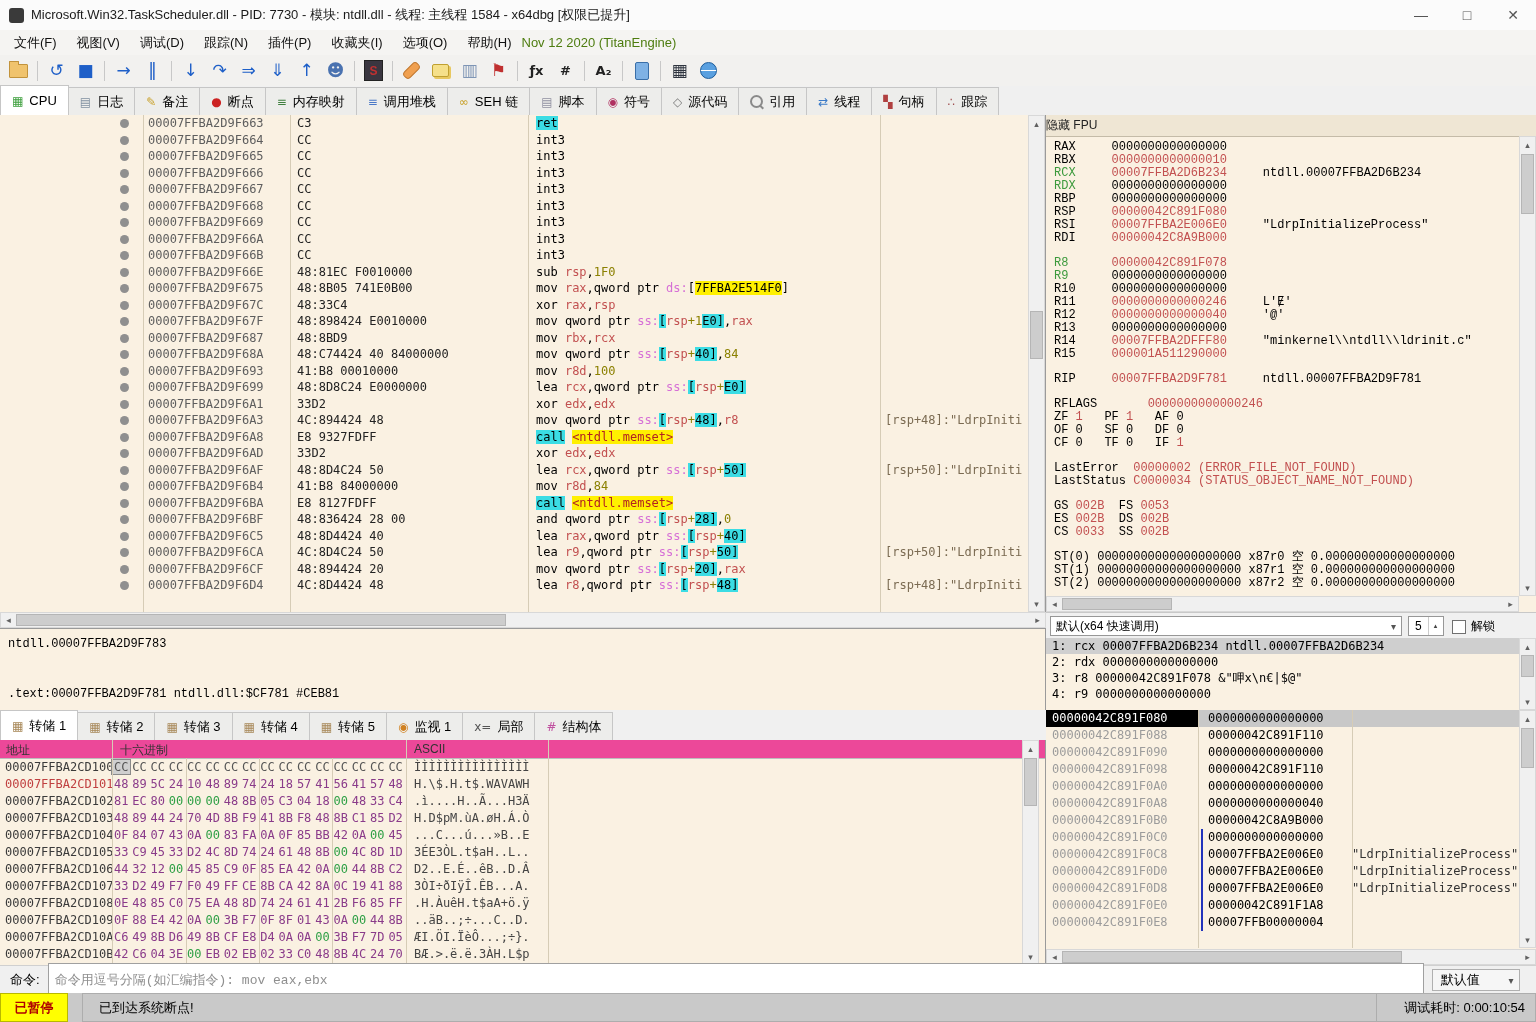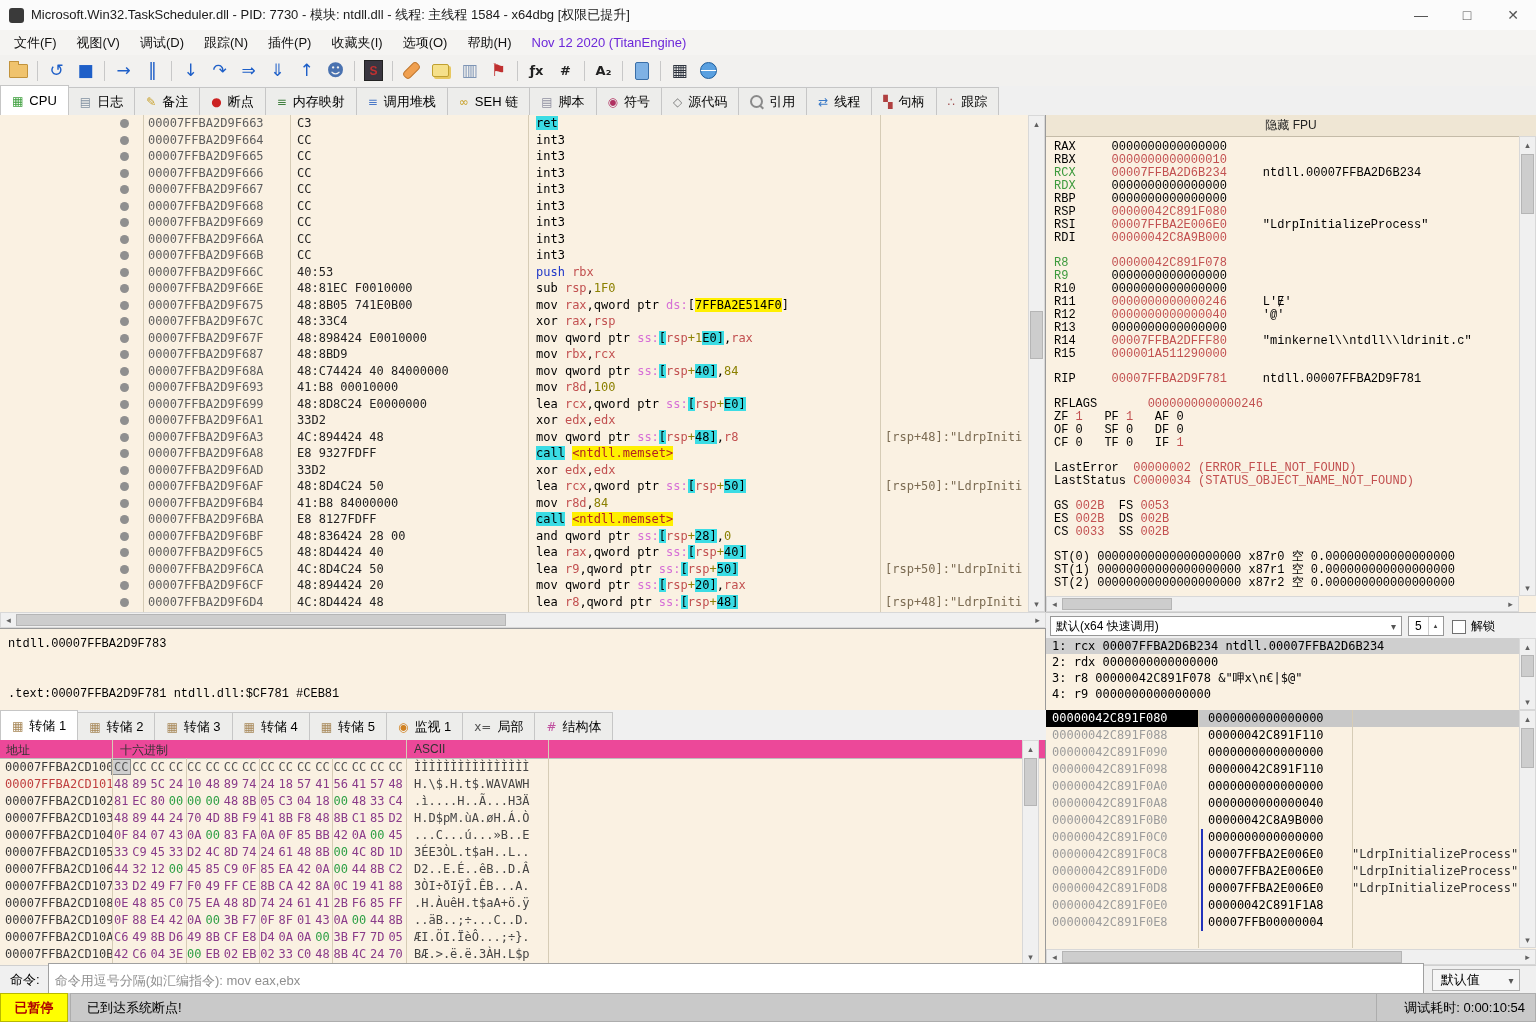--- a/index.html
+++ b/index.html
@@ -12,21 +12,21 @@
   .app-icon{width:15px;height:15px;margin:0 7px 0 9px;background:#3A3A3A;border-radius:3px;flex:none}
   .title-text{font-size:13px;color:#1A1A1A;white-space:nowrap}
   .win-controls{margin-left:auto;display:flex;height:30px}
   .win-btn{width:46px;height:30px;display:flex;align-items:center;justify-content:center;
            color:#555;font-size:14px}
 
   
   .menubar{position:absolute;left:0;top:30px;width:1536px;height:25px;background:#F5F4F2;
            display:flex;align-items:center;padding-left:4px}
   .menu-item{padding:0 10px;height:25px;line-height:25px;color:#111}
-  .build-info{margin-left:10px;color:#6d28d9}
+  .build-info{color:#4d7c0f}
 
   
   .toolbar{position:absolute;left:0;top:55px;width:1536px;height:31px;background:#F2F1EF;
            display:flex;align-items:center;padding-left:4px;border-bottom:1px solid #E0E0E0}
   .tbtn{width:27px;height:25px;display:flex;align-items:center;justify-content:center;margin:0 1px;border-radius:2px}
   .tbtn .g{font-size:17px;line-height:1;font-family:"DejaVu Sans",sans-serif}
   .tbtn .g.txt{font-size:13px;font-weight:bold}
   .tsep{width:1px;height:20px;background:#C8C8C8;margin:0 4px}
   .icon-folder{width:17px;height:12px;background:#F0C36D;border:1px solid #C2933C;border-radius:1px;position:relative}
   .icon-folder::before{content:"";position:absolute;left:-1px;top:-4px;width:8px;height:3px;
@@ -86,21 +86,21 @@
   .tk-yb{background:#FFF000;color:#000}
   .tk-ybr{background:#FFF000;color:#B22222}
 
   
   .infopane{border-top:1px solid #9A9A9A;font-family:Liberation Mono, monospace;font-size:12px}
   .info-line1{position:absolute;left:8px;top:8px}
   .info-line2{position:absolute;left:8px;top:58px}
 
   
   .regtitle{position:absolute;left:0;top:0;right:0;height:21px;background:#EFE6D4;
-            border-bottom:1px solid #C4BBA8;text-align:center;line-height:21px;font-size:12px;color:#222}
+            border-bottom:1px solid #C4BBA8;line-height:21px;font-size:12px;color:#222}
   .reg-body{position:absolute;left:8px;top:26px;right:20px;bottom:18px;overflow:hidden}
   .reg-line{font-family:Liberation Mono, monospace;font-size:12px;line-height:13px;white-space:pre}
   .reg-blank{height:12px}
   .reg-k{color:#000}.reg-r{color:#C25050}.reg-g{color:#3C9A3C}
 
   
   .comborow{position:absolute;left:1046px;top:612px;width:490px;height:26px;background:#F0F0F0;
             border-top:1px solid #C8C8C8;box-sizing:border-box}
   .cc-combo{position:absolute;left:4px;top:3px;width:352px;height:20px;background:#FFF;
             border:1px solid #979797;font-size:12px;line-height:18px;padding-left:5px;box-sizing:border-box}
@@ -142,33 +142,33 @@
   .st-row.sel .st-addr{background:#000;color:#FFF}
   .st-row.sel .st-val,.st-row.sel .st-cmt{background:#C8C8C8}
   .brk{position:absolute;left:3px;top:0;bottom:0;width:2px;background:#2233BB}
   .brk.top::before{content:"";position:absolute;left:0;top:0;width:7px;height:2px;background:#2233BB}
 
   
   .cmdbar{position:absolute;left:0;top:965px;width:1536px;height:28px;background:#F0F0F0;
           display:flex;align-items:center;border-top:1px solid #D0D0D0}
   .cmd-label{margin:0 8px 0 10px;color:#000}
   .cmd-input{width:1376px;height:34px;border:1px solid #A0A0A0;background:#FFF;font-size:13px;
-             padding:8px 6px;box-sizing:border-box;font-family:Liberation Sans, sans-serif;color:#333}
+             padding:8px 6px;box-sizing:border-box;font-family:Liberation Mono, monospace;color:#333}
   .cmd-input::placeholder{color:#8F8F8F}
   .cmd-profile{margin-left:8px;width:88px;height:22px;border:1px solid #B0B0B0;background:#F6F6F6;
                display:flex;align-items:center;padding-left:8px;box-sizing:border-box;position:relative}
   .cmd-profile::after{content:"▾";position:absolute;right:5px;font-size:10px;color:#555}
 
   
   .statusbar{position:absolute;left:0;top:993px;width:1536px;height:29px;background:#C9C9C9;
              display:flex;align-items:stretch}
   .st-paused{width:66px;background:#FFFF00;border:1px solid #B8B800;color:#B00000;font-weight:bold;
              display:flex;align-items:center;justify-content:center}
   .st-msg{flex:1;display:flex;align-items:center;padding-left:16px;border:1px solid #ADADAD;
-          border-right:none;margin-left:2px}
+          border-right:none;margin-left:14px}
   .st-time{width:148px;border:1px solid #ADADAD;display:flex;align-items:center;
            justify-content:flex-end;padding-right:10px;white-space:pre}
 </style>
 </head>
 <body>
 
 <div class="titlebar">
   <span class="app-icon"></span>
   <span class="title-text">Microsoft.Win32.TaskScheduler.dll - PID: 7730 - 模块:  ntdll.dll - 线程: 主线程 1584 - x64dbg [权限已提升]</span>
   <span class="win-controls">
@@ -331,21 +331,20 @@
   <div class="disasm-rows" id="disasm-rows">
       <div class="d-row"><span class="d-gutter"><span class="d-dot"></span></span><span class="d-addr">00007FFBA2D9F663</span><span class="d-bytes">C3</span><span class="d-instr"><span class="tk-cy">ret</span></span><span class="d-comment"></span></div>
       <div class="d-row"><span class="d-gutter"><span class="d-dot"></span></span><span class="d-addr">00007FFBA2D9F664</span><span class="d-bytes">CC</span><span class="d-instr"><span class="tk-m">int3</span></span><span class="d-comment"></span></div>
       <div class="d-row"><span class="d-gutter"><span class="d-dot"></span></span><span class="d-addr">00007FFBA2D9F665</span><span class="d-bytes">CC</span><span class="d-instr"><span class="tk-m">int3</span></span><span class="d-comment"></span></div>
       <div class="d-row"><span class="d-gutter"><span class="d-dot"></span></span><span class="d-addr">00007FFBA2D9F666</span><span class="d-bytes">CC</span><span class="d-instr"><span class="tk-m">int3</span></span><span class="d-comment"></span></div>
       <div class="d-row"><span class="d-gutter"><span class="d-dot"></span></span><span class="d-addr">00007FFBA2D9F667</span><span class="d-bytes">CC</span><span class="d-instr"><span class="tk-m">int3</span></span><span class="d-comment"></span></div>
       <div class="d-row"><span class="d-gutter"><span class="d-dot"></span></span><span class="d-addr">00007FFBA2D9F668</span><span class="d-bytes">CC</span><span class="d-instr"><span class="tk-m">int3</span></span><span class="d-comment"></span></div>
       <div class="d-row"><span class="d-gutter"><span class="d-dot"></span></span><span class="d-addr">00007FFBA2D9F669</span><span class="d-bytes">CC</span><span class="d-instr"><span class="tk-m">int3</span></span><span class="d-comment"></span></div>
       <div class="d-row"><span class="d-gutter"><span class="d-dot"></span></span><span class="d-addr">00007FFBA2D9F66A</span><span class="d-bytes">CC</span><span class="d-instr"><span class="tk-m">int3</span></span><span class="d-comment"></span></div>
       <div class="d-row"><span class="d-gutter"><span class="d-dot"></span></span><span class="d-addr">00007FFBA2D9F66B</span><span class="d-bytes">CC</span><span class="d-instr"><span class="tk-m">int3</span></span><span class="d-comment"></span></div>
-      <div class="d-row"><span class="d-gutter"><span class="d-dot"></span></span><span class="d-addr">00007FFBA2D9F66C</span><span class="d-bytes">40:53</span><span class="d-instr"><span class="tk-pu">push</span><span class="tk-pl"> </span><span class="tk-reg">rbx</span></span><span class="d-comment"></span></div>
       <div class="d-row"><span class="d-gutter"><span class="d-dot"></span></span><span class="d-addr">00007FFBA2D9F66E</span><span class="d-bytes">48:81EC F0010000</span><span class="d-instr"><span class="tk-m">sub</span><span class="tk-pl"> </span><span class="tk-reg">rsp</span><span class="tk-pl">,</span><span class="tk-num">1F0</span></span><span class="d-comment"></span></div>
       <div class="d-row"><span class="d-gutter"><span class="d-dot"></span></span><span class="d-addr">00007FFBA2D9F675</span><span class="d-bytes">48:8B05 741E0B00</span><span class="d-instr"><span class="tk-m">mov</span><span class="tk-pl"> </span><span class="tk-reg">rax</span><span class="tk-pl">,</span><span class="tk-pl">qword ptr </span><span class="tk-seg">ds:</span><span class="tk-pl">[</span><span class="tk-yb">7FFBA2E514F0</span><span class="tk-pl">]</span></span><span class="d-comment"></span></div>
       <div class="d-row"><span class="d-gutter"><span class="d-dot"></span></span><span class="d-addr">00007FFBA2D9F67C</span><span class="d-bytes">48:33C4</span><span class="d-instr"><span class="tk-m">xor</span><span class="tk-pl"> </span><span class="tk-reg">rax</span><span class="tk-pl">,</span><span class="tk-reg">rsp</span></span><span class="d-comment"></span></div>
       <div class="d-row"><span class="d-gutter"><span class="d-dot"></span></span><span class="d-addr">00007FFBA2D9F67F</span><span class="d-bytes">48:898424 E0010000</span><span class="d-instr"><span class="tk-m">mov</span><span class="tk-pl"> </span><span class="tk-pl">qword ptr </span><span class="tk-seg">ss:</span><span class="tk-cy">[</span><span class="tk-reg">rsp</span><span class="tk-num">+1</span><span class="tk-cy">E0]</span><span class="tk-pl">,</span><span class="tk-reg">rax</span></span><span class="d-comment"></span></div>
       <div class="d-row"><span class="d-gutter"><span class="d-dot"></span></span><span class="d-addr">00007FFBA2D9F687</span><span class="d-bytes">48:8BD9</span><span class="d-instr"><span class="tk-m">mov</span><span class="tk-pl"> </span><span class="tk-reg">rbx</span><span class="tk-pl">,</span><span class="tk-reg">rcx</span></span><span class="d-comment"></span></div>
       <div class="d-row"><span class="d-gutter"><span class="d-dot"></span></span><span class="d-addr">00007FFBA2D9F68A</span><span class="d-bytes">48:C74424 40 84000000</span><span class="d-instr"><span class="tk-m">mov</span><span class="tk-pl"> </span><span class="tk-pl">qword ptr </span><span class="tk-seg">ss:</span><span class="tk-cy">[</span><span class="tk-reg">rsp</span><span class="tk-num">+</span><span class="tk-cy">40]</span><span class="tk-pl">,</span><span class="tk-num">84</span></span><span class="d-comment"></span></div>
       <div class="d-row"><span class="d-gutter"><span class="d-dot"></span></span><span class="d-addr">00007FFBA2D9F693</span><span class="d-bytes">41:B8 00010000</span><span class="d-instr"><span class="tk-m">mov</span><span class="tk-pl"> </span><span class="tk-reg">r8d</span><span class="tk-pl">,</span><span class="tk-num">100</span></span><span class="d-comment"></span></div>
       <div class="d-row"><span class="d-gutter"><span class="d-dot"></span></span><span class="d-addr">00007FFBA2D9F699</span><span class="d-bytes">48:8D8C24 E0000000</span><span class="d-instr"><span class="tk-m">lea</span><span class="tk-pl"> </span><span class="tk-reg">rcx</span><span class="tk-pl">,</span><span class="tk-pl">qword ptr </span><span class="tk-seg">ss:</span><span class="tk-cy">[</span><span class="tk-reg">rsp</span><span class="tk-num">+</span><span class="tk-cy">E0]</span></span><span class="d-comment"></span></div>
       <div class="d-row"><span class="d-gutter"><span class="d-dot"></span></span><span class="d-addr">00007FFBA2D9F6A1</span><span class="d-bytes">33D2</span><span class="d-instr"><span class="tk-m">xor</span><span class="tk-pl"> </span><span class="tk-reg">edx</span><span class="tk-pl">,</span><span class="tk-reg">edx</span></span><span class="d-comment"></span></div>
       <div class="d-row"><span class="d-gutter"><span class="d-dot"></span></span><span class="d-addr">00007FFBA2D9F6A3</span><span class="d-bytes">4C:894424 48</span><span class="d-instr"><span class="tk-m">mov</span><span class="tk-pl"> </span><span class="tk-pl">qword ptr </span><span class="tk-seg">ss:</span><span class="tk-cy">[</span><span class="tk-reg">rsp</span><span class="tk-num">+</span><span class="tk-cy">48]</span><span class="tk-pl">,</span><span class="tk-reg">r8</span></span><span class="d-comment">[rsp+48]:"LdrpIniti</span></div>

